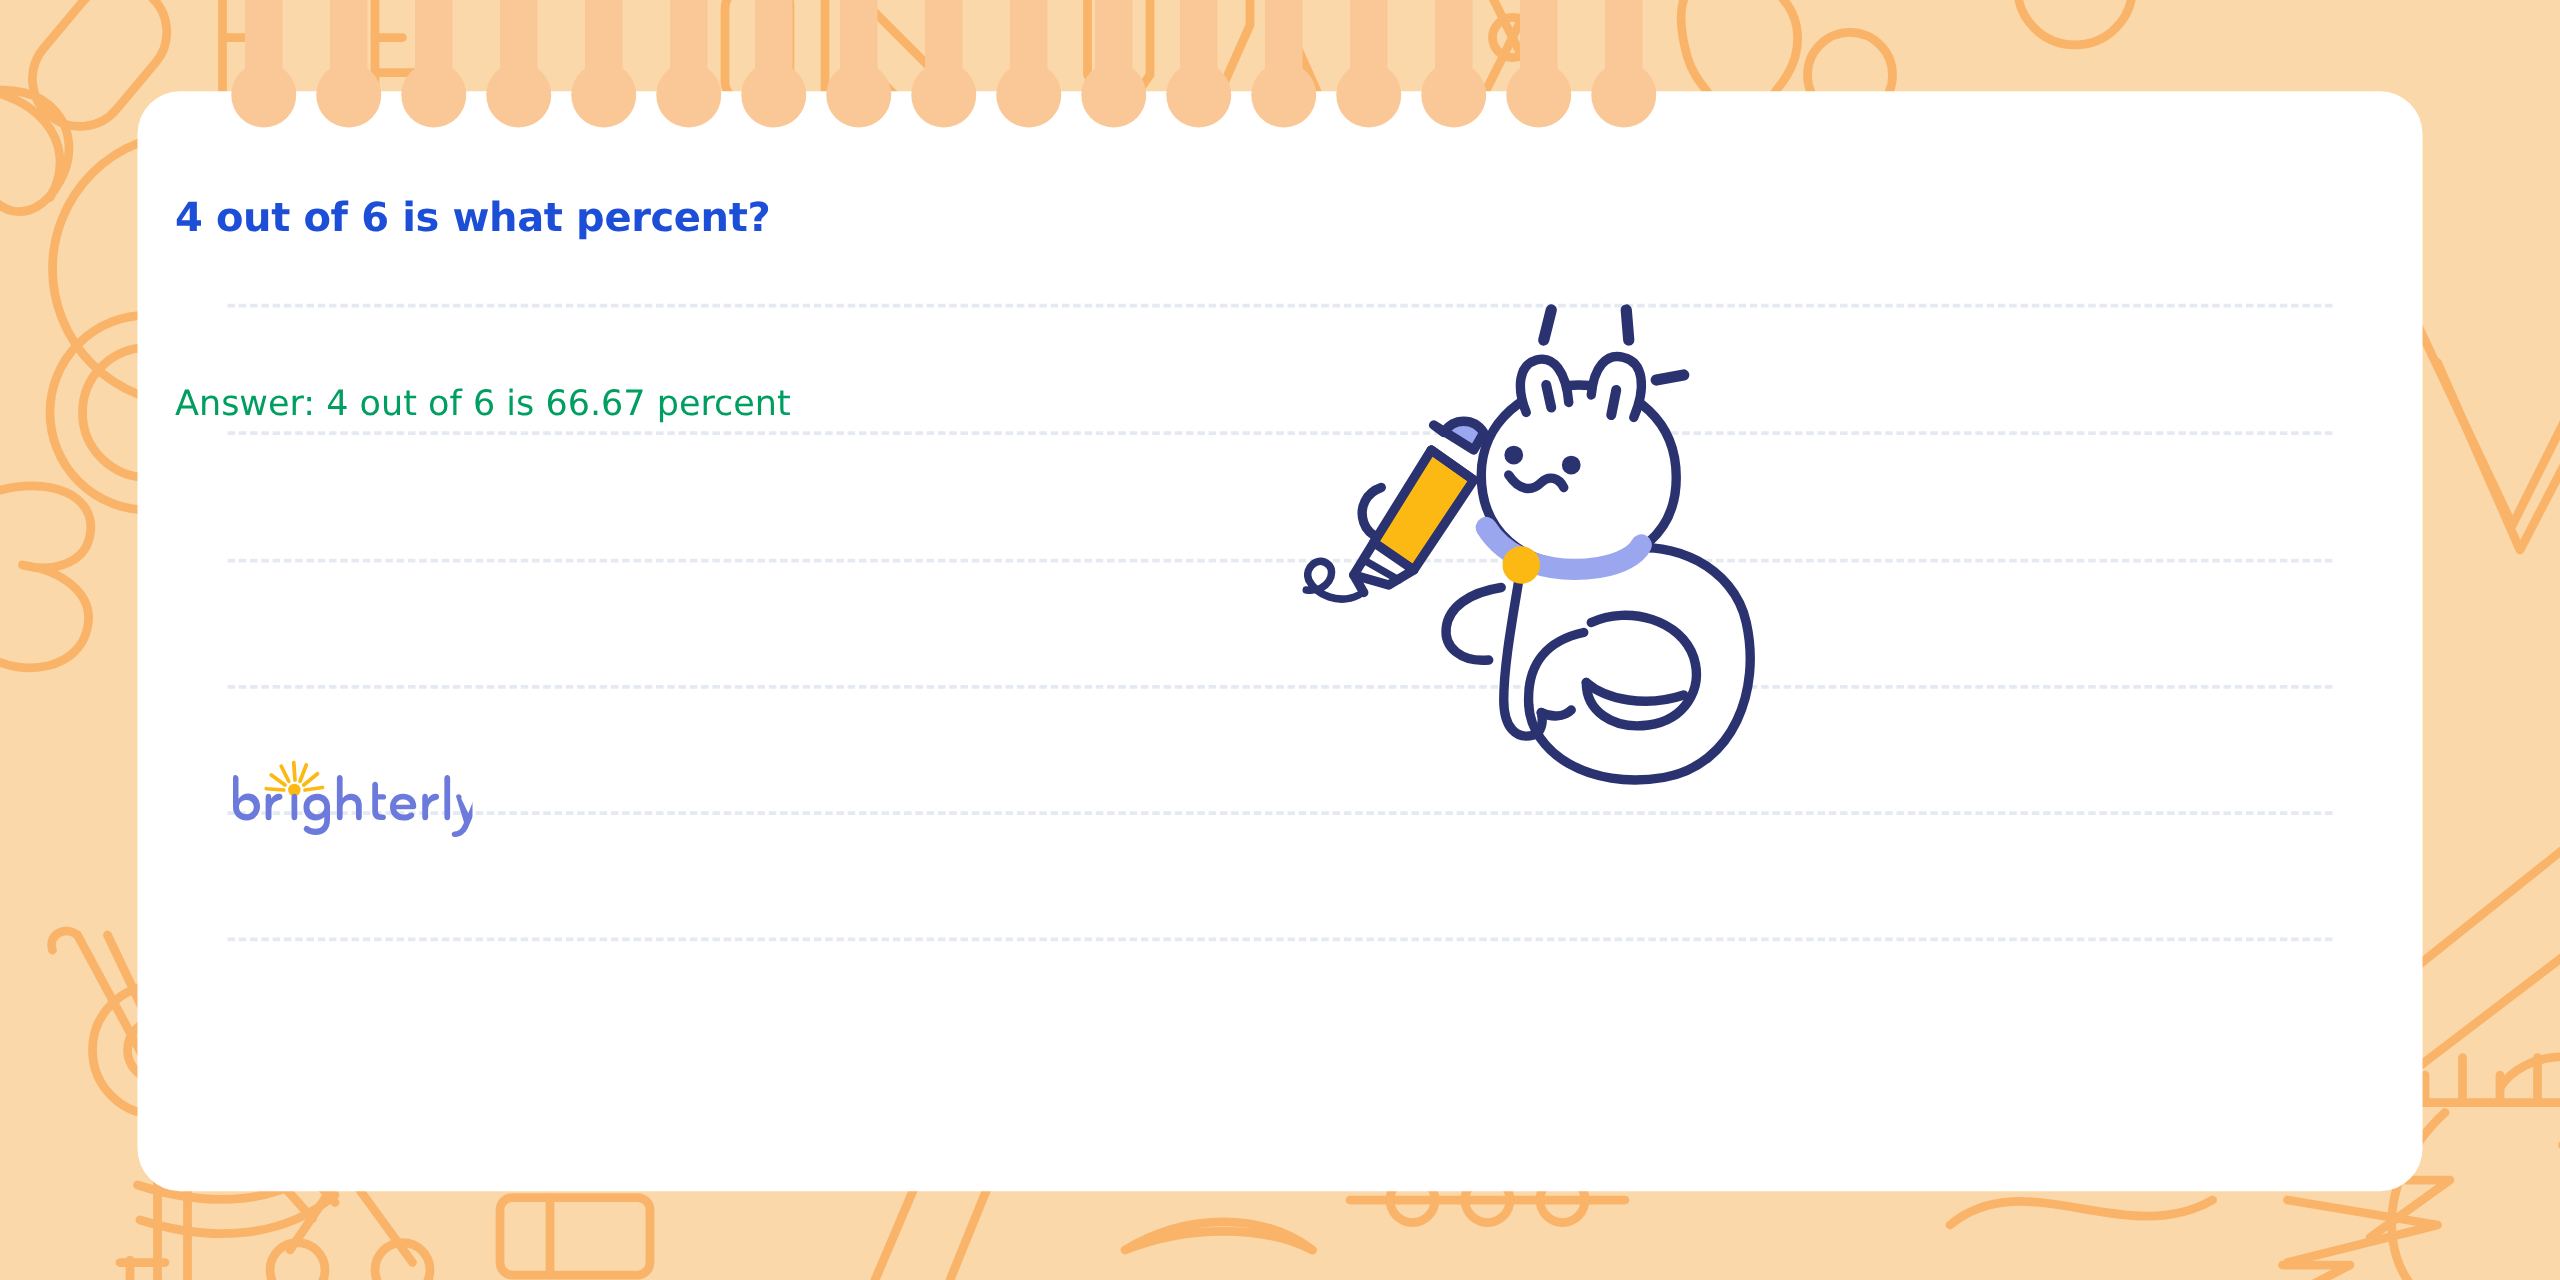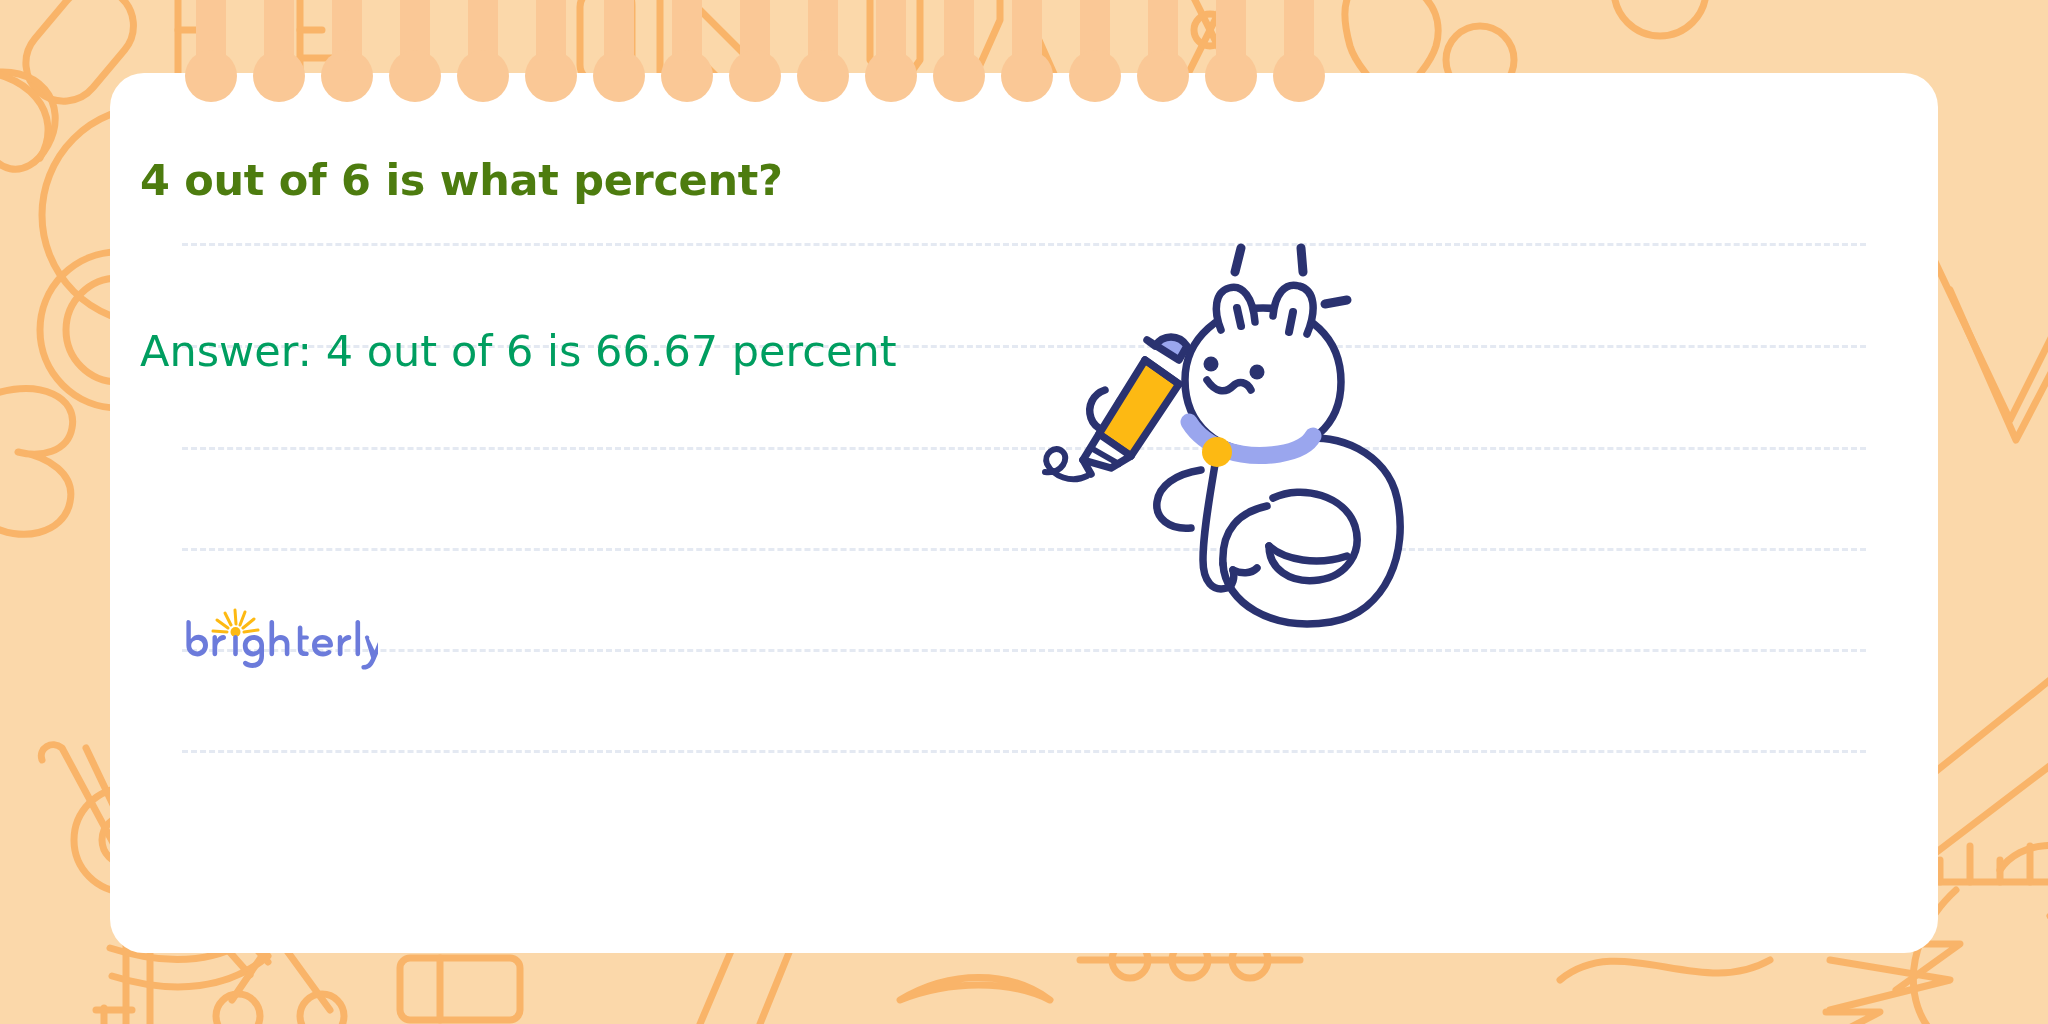--- a/index.html
+++ b/index.html
@@ -70,33 +70,33 @@
     height: 52px;
     border-radius: 50%;
     background: #FAC896;
   }
 
   
   #question-title {
     position: absolute;
     left: 140px;
     top: 155px;
-    font-size: 43px;
+    font-size: 32px;
     font-weight: bold;
-    color: #4d7c0f;
+    color: #1d4ed8;
     letter-spacing: -0.3px;
     white-space: nowrap;
     z-index: 5;
   }
 
   #answer-line {
     position: absolute;
     left: 140px;
-    top: 326px;
-    font-size: 43px;
+    top: 306px;
+    font-size: 28px;
     font-weight: normal;
     color: #009E60;
     white-space: nowrap;
     z-index: 5;
   }
 
   
   #brand-logo {
     position: absolute;
     left: 178px;

